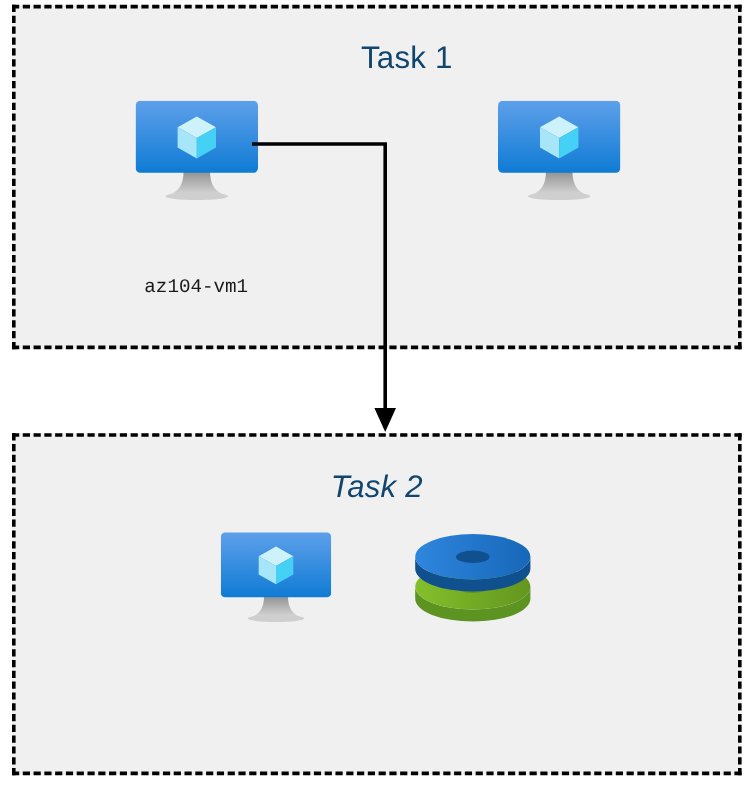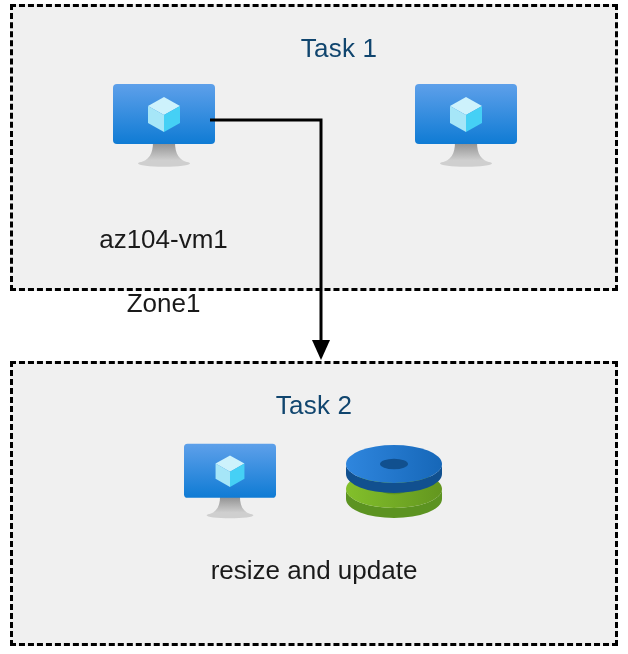--- a/index.html
+++ b/index.html
@@ -32,33 +32,33 @@
     position: absolute;
     width: 100%;
     text-align: center;
     color: #10456e;
     font-size: 26px;
     line-height: 30px;
     letter-spacing: 0.2px;
     font-family: "Liberation Sans", sans-serif;
   }
   #task1-title { top: 26px; padding-left: 25px; }
-  #task2-title { top: 26px; }
+  #task2-title { top: 26px; font-style: italic; }
 
   
   .node {
     position: absolute;
     text-align: center;
   }
   .node-label {
-    font-size: 26px;
+    font-size: 16px;
     line-height: 32px;
     color: #1a1a1a;
     white-space: pre-line;
-    font-family: Liberation Sans, sans-serif;
+    font-family: Liberation Mono, monospace;
   }
 
   
   .vm-icon {
     position: relative;
     display: block;
   }
   .vm-icon svg { display: block; }
 
   
@@ -99,21 +99,20 @@
 
           <g transform="translate(51,30)">
             <path d="M0 -17 L16 -8 L0 1 L-16 -8 Z" fill="#cdf2fc"></path>
             <path d="M-16 -8 L0 1 L0 18 L-16 9 Z" fill="#a6e6f8"></path>
             <path d="M16 -8 L0 1 L0 18 L16 9 Z" fill="#45d0f5"></path>
           </g>
         </svg>
       </span>
       <div class="node-label" style="margin-top:22px;">
         <div>az104-vm1</div>
-        <div>Zone1</div>
       </div>
     </div>
 
     <div class="node" style="left:355px; top:77px; width:195px;">
       <span class="vm-icon" style="margin:0 auto; width:102px;">
         <svg width="102" height="85" viewBox="0 0 102 85" xmlns="http://www.w3.org/2000/svg">
           <defs>
             <linearGradient id="scr2" x1="0" y1="0" x2="0" y2="1">
               <stop offset="0%" stop-color="#5ea0ea"></stop>
               <stop offset="100%" stop-color="#0f7bd4"></stop>
@@ -183,21 +182,20 @@
           <ellipse cx="50" cy="47" rx="48" ry="19" fill="url(#dgreen)"></ellipse>
           <ellipse cx="50" cy="47" rx="14" ry="5.2" fill="#5c9321"></ellipse>
 
           <path d="M2 32 a48 19 0 0 0 96 0 l0 -10 a48 19 0 0 1 -96 0 Z" fill="#11508f"></path>
           <ellipse cx="50" cy="22" rx="48" ry="19" fill="url(#dblue)"></ellipse>
           <ellipse cx="50" cy="22" rx="14" ry="5.2" fill="#11508f"></ellipse>
         </svg>
       </span>
     </div>
 
-    <div class="node-label" style="position:absolute; left:0; top:190px; width:100%; text-align:center;">resize and update</div>
   </div>
 
   <svg id="connector" xmlns="http://www.w3.org/2000/svg">
     <polyline points="210,120 321,120 321,344" fill="none" stroke="#000000" stroke-width="3"></polyline>
     <polygon points="321,360 312,340 330,340" fill="#000000"></polygon>
   </svg>
 
 </div>
 
 </body></html>

